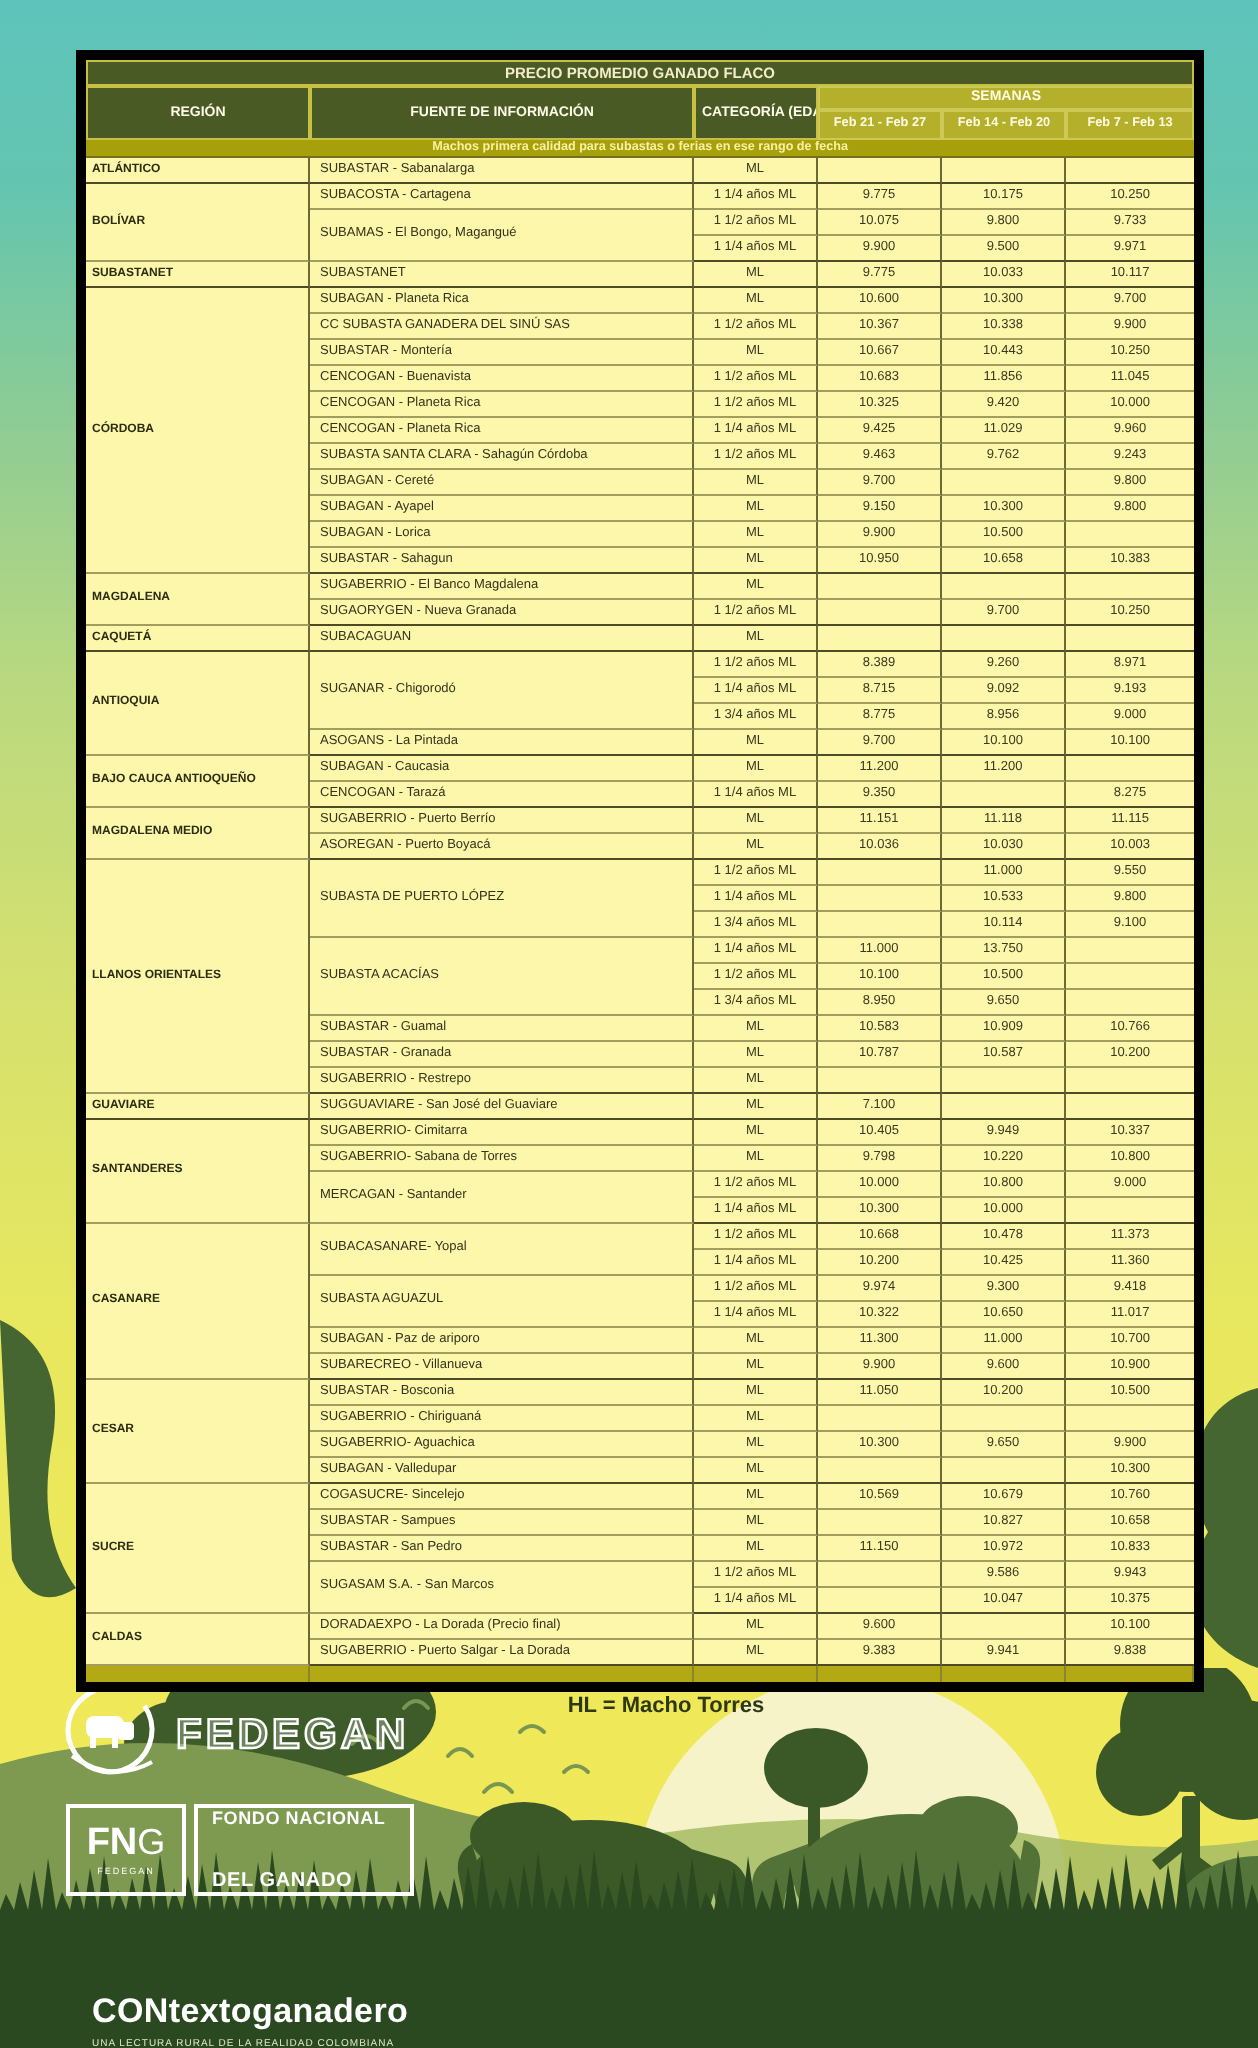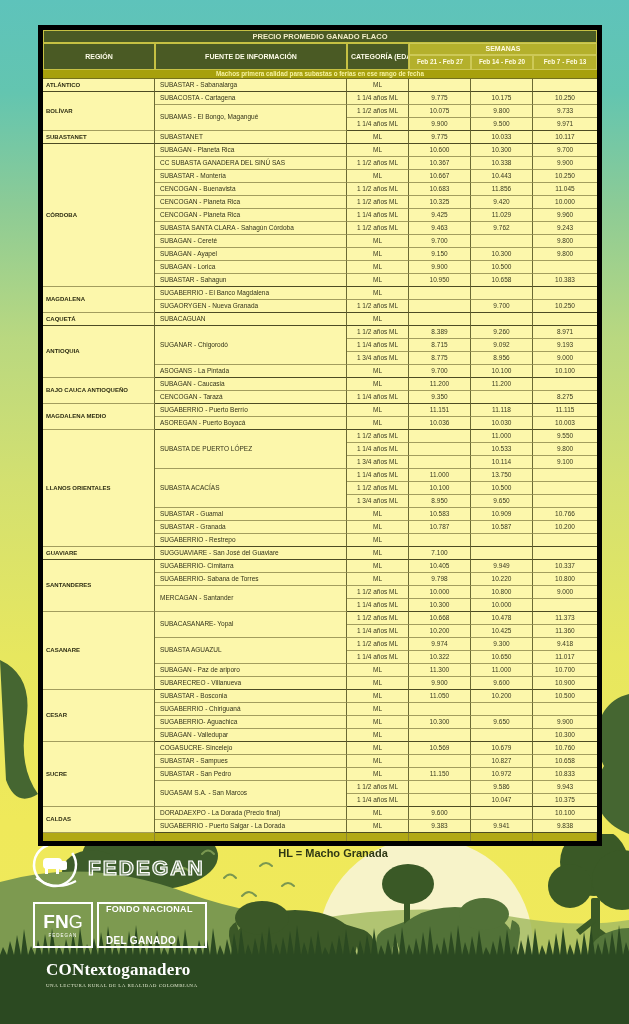--- a/index.html
+++ b/index.html
@@ -40,21 +40,21 @@
   .fng-logo{position:absolute;left:33px;top:902px;z-index:4;display:flex;gap:4px;}
   .fng-box1{width:60px;height:46px;border:2px solid #fff;box-sizing:border-box;
             display:flex;flex-direction:column;align-items:center;justify-content:center;color:#fff;}
   .fng-acronym{font-size:19px;font-weight:bold;line-height:1;}
   .fng-acronym .gcircle{font-weight:normal;font-size:18px;}
   .fng-sub{font-size:4.5px;letter-spacing:1px;margin-top:2px;}
   .fng-box2{width:110px;height:46px;border:2px solid #fff;box-sizing:border-box;color:#fff;
             display:flex;flex-direction:column;justify-content:space-between;padding-left:7px;}
   .fng-line1{font-size:9px;font-weight:bold;letter-spacing:0.3px;}
   .fng-line2{font-size:10px;font-weight:bold;letter-spacing:0.3px;}
-  .contexto{position:absolute;left:46px;top:960px;z-index:4;color:#fff;font-family:Liberation Serif, serif;}
+  .contexto{position:absolute;left:46px;top:996px;z-index:4;color:#fff;}
   .contexto-brand{font-size:17px;font-weight:bold;letter-spacing:0.2px;}
   .contexto-tagline{font-size:5px;letter-spacing:0.5px;color:#dfe6cc;margin-top:3px;}
 </style>
 </head>
 <body>
 
 <div class="page">
 
   <svg class="bg-decor" viewBox="0 0 629 1024">
     <path d="M0,660 q34,16 26,62 q-8,44 12,72 q-22,14 -32,-14 Z" fill="#456631"></path>
@@ -571,21 +571,21 @@
     <g stroke="#7a9750" stroke-width="2" fill="none" stroke-linecap="round">
       <path d="M8,30 q7,-8 14,0"></path>
         <path d="M34,12 q6,-7 12,0"></path>
       <path d="M56,36 q6,-7 12,0"></path>
         <path d="M74,54 q7,-8 14,0"></path>
       <path d="M92,24 q6,-6 12,0"></path>
         <path d="M114,44 q6,-6 12,0"></path>
     </g>
   </svg>
 
-  <div class="hl-note">HL = Macho Granada</div>
+  <div class="hl-note">HL = Macho Torres</div>
 
   <div class="fedegan-logo">
     <svg width="54" height="56" viewBox="0 0 54 56">
       <circle cx="27" cy="25" r="21" fill="none" stroke="#ffffff" stroke-width="2.5" stroke-dasharray="104 28" transform="rotate(-35 27 25)"></circle>
       <rect x="15" y="18" width="19" height="11" rx="4" fill="#ffffff"></rect>
       <rect x="31" y="21" width="8" height="9" rx="2" fill="#ffffff"></rect>
       <rect x="17" y="28" width="3" height="6" fill="#ffffff"></rect>
       <rect x="28" y="28" width="3" height="6" fill="#ffffff"></rect>
       <path d="M8,38 q20,14 40,3" stroke="#ffffff" stroke-width="2" fill="none"></path>
     </svg>

